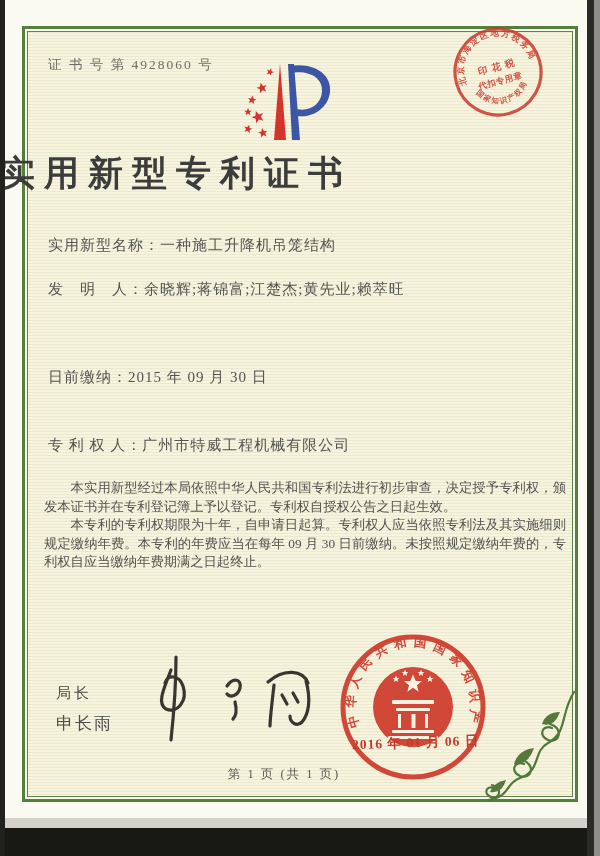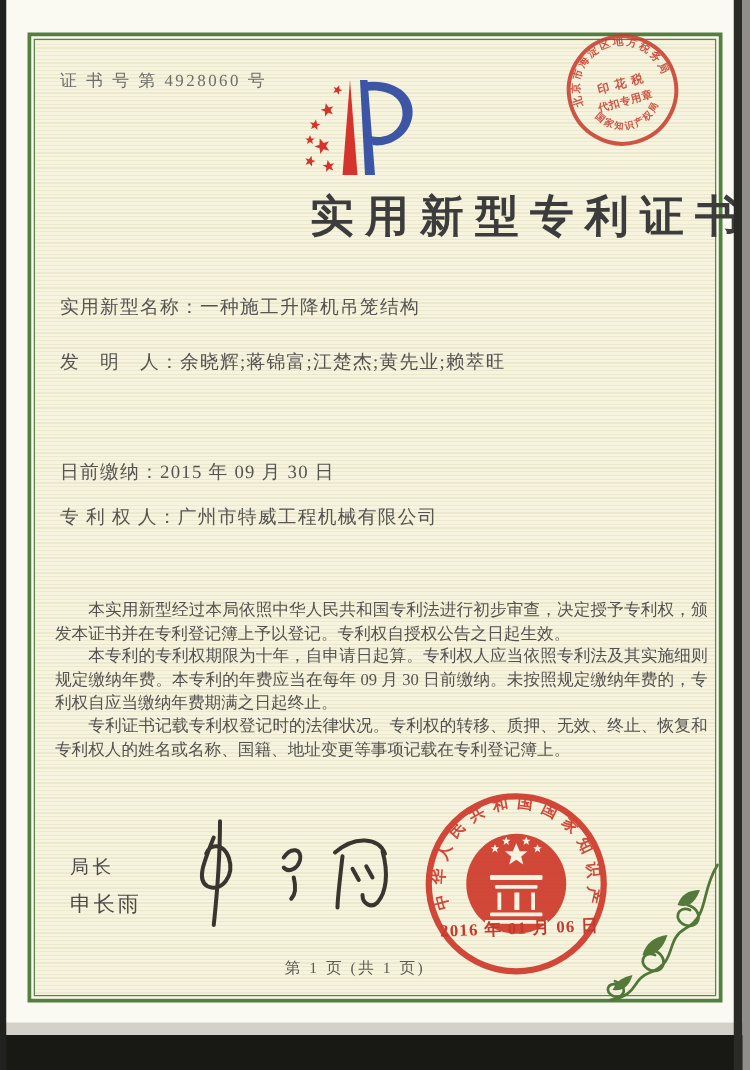--- a/index.html
+++ b/index.html
@@ -1,35 +1,35 @@
 <!DOCTYPE html>
 <html><head>
 <meta charset="utf-8">
 <style>
   html,body{margin:0;padding:0;}
   body{background:#101010;font-family:"Liberation Serif","DejaVu Serif",serif;}
-  .scan{position:relative;width:600px;height:856px;overflow:hidden;background:#ffffff;margin:0 auto;}
+  .scan{position:relative;width:600px;height:856px;overflow:hidden;background:#fde047;margin:0 auto;}
   .abs{position:absolute;}
   
   .edge-left{left:0;top:0;width:5px;height:856px;background:#21211f;z-index:9;}
   .edge-right-dark{left:587px;top:0;width:7px;height:856px;background:#2a2a27;z-index:9;}
   .edge-right-gray{left:594px;top:0;width:6px;height:856px;background:#8f8e8a;z-index:9;}
   .edge-bottom-light{left:0;top:818px;width:600px;height:10px;background:#d3d1c9;z-index:8;}
   .edge-bottom-dark{left:0;top:828px;width:600px;height:28px;background:#181815;z-index:9;}
   .paper{left:5px;top:0;width:582px;height:818px;background:#fbfaf2;}
   
   .frame{left:27px;top:31px;width:544px;height:764px;
     border:1px solid #5a8547;
     box-shadow:0 0 0 2px #fbfaf0,0 0 0 5px #54803e;
     background:repeating-linear-gradient(180deg,rgba(170,170,110,0.14) 0 1px,rgba(0,0,0,0) 1px 3px),#f6f3de;}
   .cert-number{left:48px;top:56px;font-size:13.5px;letter-spacing:2px;color:#6d6d68;}
-  .title{left:0;top:150px;width:600px;text-align:right;font-size:35px;font-weight:600;
+  .title{left:0;top:150px;width:600px;text-align:left;font-size:35px;font-weight:600;
     letter-spacing:9px;color:#3c3c3c;}
   .field{left:48px;font-size:15px;color:#555450;letter-spacing:1px;white-space:nowrap;}
-  .f1{top:236px;} .f2{top:280px;} .f3{top:324px;} .f4{top:368px;} .f5{top:404px;text-align:right;} .f6{top:456px;}
+  .f1{top:236px;} .f2{top:280px;} .f3{top:324px;} .f4{top:368px;} .f5{top:436px;text-align:right;} .f6{top:456px;}
   .body-text{left:44px;top:479px;width:522px;font-size:13.3px;line-height:18.6px;
     color:#53524e;text-align:justify;}
   .body-text p{margin:0;text-indent:2em;}
   .director-title{left:56px;top:684px;font-size:15px;letter-spacing:3px;color:#4c4b47;}
   .director-name{left:56px;top:712px;font-size:17px;letter-spacing:2px;color:#4c4b47;}
   .signature-svg{left:135px;top:650px;z-index:2;}
   .big-seal{left:338px;top:632px;z-index:3;opacity:0.93;}
   .seal-date{left:352px;top:734px;font-size:13.5px;letter-spacing:1px;color:#c43b2a;z-index:4;transform:rotate(-2deg);font-weight:600;}
   .footer-page{left:0;top:766px;width:568px;text-align:center;font-size:12.5px;letter-spacing:2px;color:#5b5a55;}
   .tax-stamp{left:452px;top:26px;z-index:5;transform:rotate(-15deg);opacity:0.85;}
@@ -88,21 +88,20 @@
   <div class="abs field f4">
     <span>日前缴纳：</span><span>2015 年 09 月 30 日</span>
   </div>
   <div class="abs field f5">
     <span>专 利 权 人：</span><span>广州市特威工程机械有限公司</span>
   </div>
 
   <div class="abs body-text">
     <p>本实用新型经过本局依照中华人民共和国专利法进行初步审查，决定授予专利权，颁发本证书并在专利登记簿上予以登记。专利权自授权公告之日起生效。</p>
     <p>本专利的专利权期限为十年，自申请日起算。专利权人应当依照专利法及其实施细则规定缴纳年费。本专利的年费应当在每年 09 月 30 日前缴纳。未按照规定缴纳年费的，专利权自应当缴纳年费期满之日起终止。</p>
-    <p>专利证书记载专利权登记时的法律状况。专利权的转移、质押、无效、终止、恢复和专利权人的姓名或名称、国籍、地址变更等事项记载在专利登记簿上。</p>
   </div>
 
   <div class="abs director-title">局长</div>
   <div class="abs director-name">申长雨</div>
 
   <svg class="abs signature-svg" width="185" height="100" viewBox="0 0 185 100">
     <g fill="none" stroke="#3a352e" stroke-width="3.2" stroke-linecap="round" stroke-linejoin="round">
       <path d="M36,20 C28,40 22,54 31,59 C42,64 53,51 48,36 C44,25 33,24 30,33"></path>
       <path d="M41,7 C41,32 39,62 36,90"></path>
       <path d="M92,36 C98,27 107,29 105,38 C103,46 95,48 92,44"></path>

